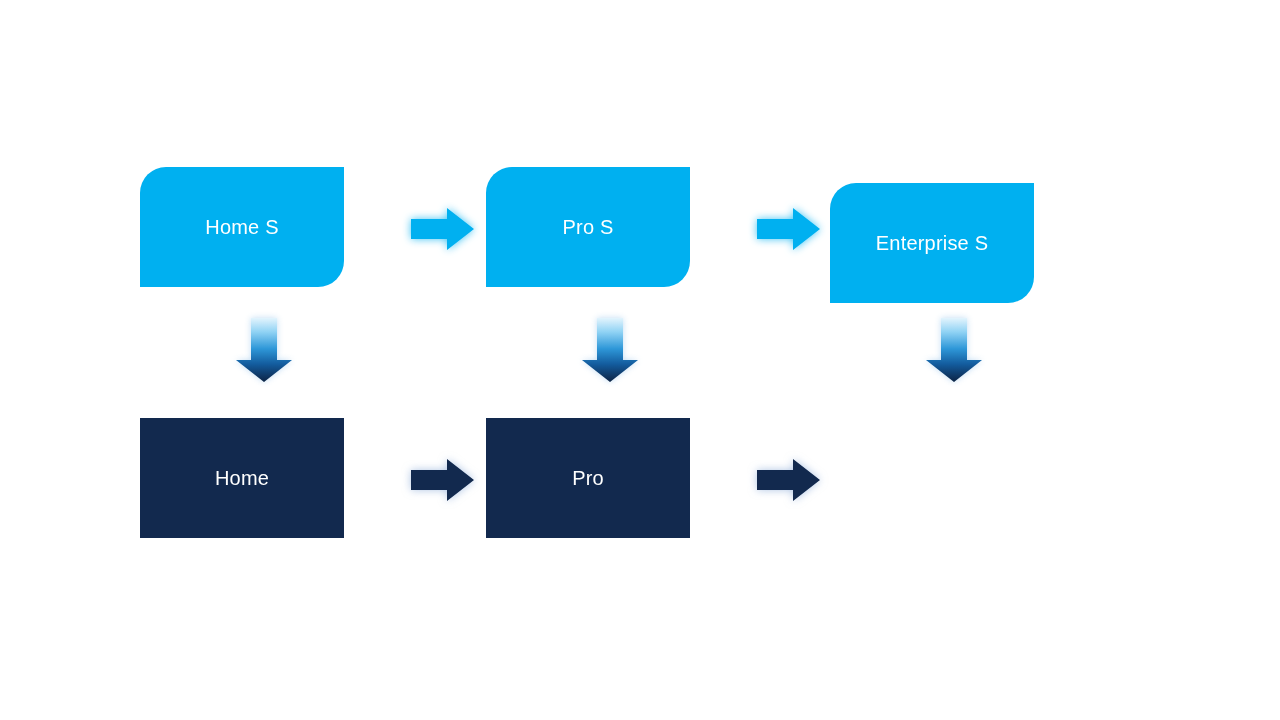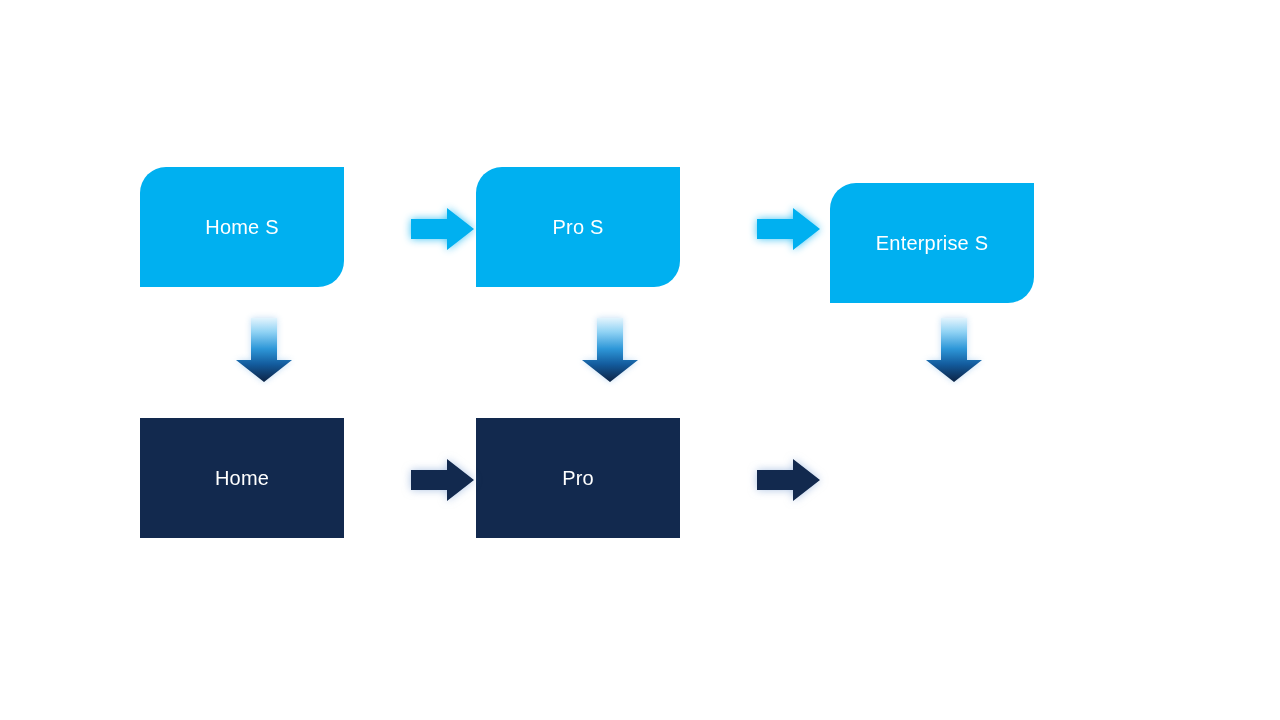--- a/index.html
+++ b/index.html
@@ -29,21 +29,21 @@
   }
   .node-top {
     background: #00B0F0;
     border-radius: 26px 0 26px 0;
   }
   .node-bottom {
     background: #12294E;
     border-radius: 0;
   }
   .col-1 { left: 140px; }
-  .col-2 { left: 476px; }
+  .col-2 { left: 486px; }
   .col-3 { left: 830px; margin-top: 16px; }
   .row-top { top: 167px; }
   .row-bottom { top: 418px; }
 
   .h-arrow {
     position: absolute;
     width: 64px;
     height: 44px;
   }
   .h-arrow-top { filter: drop-shadow(0 0 4px rgba(0,176,240,0.75)); }

